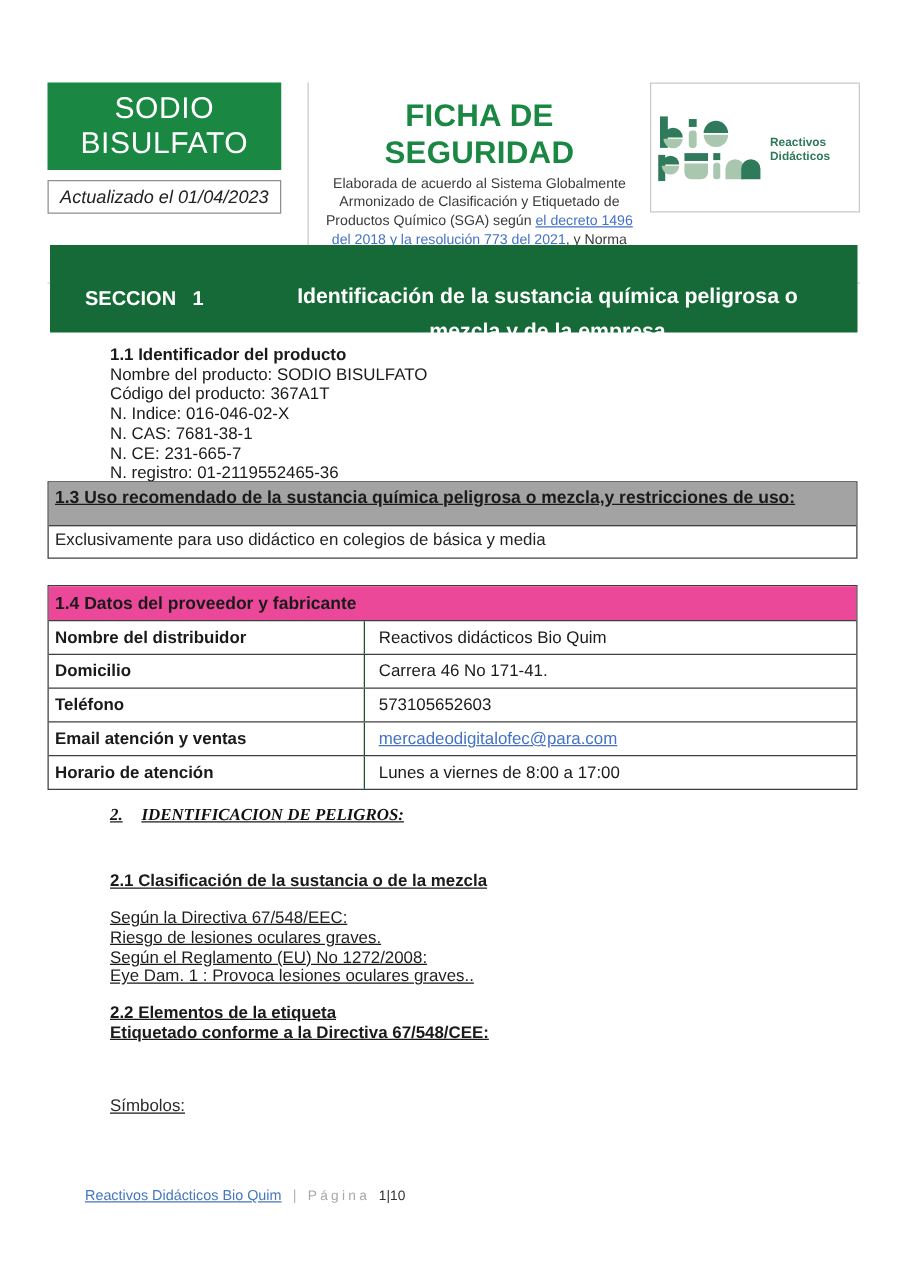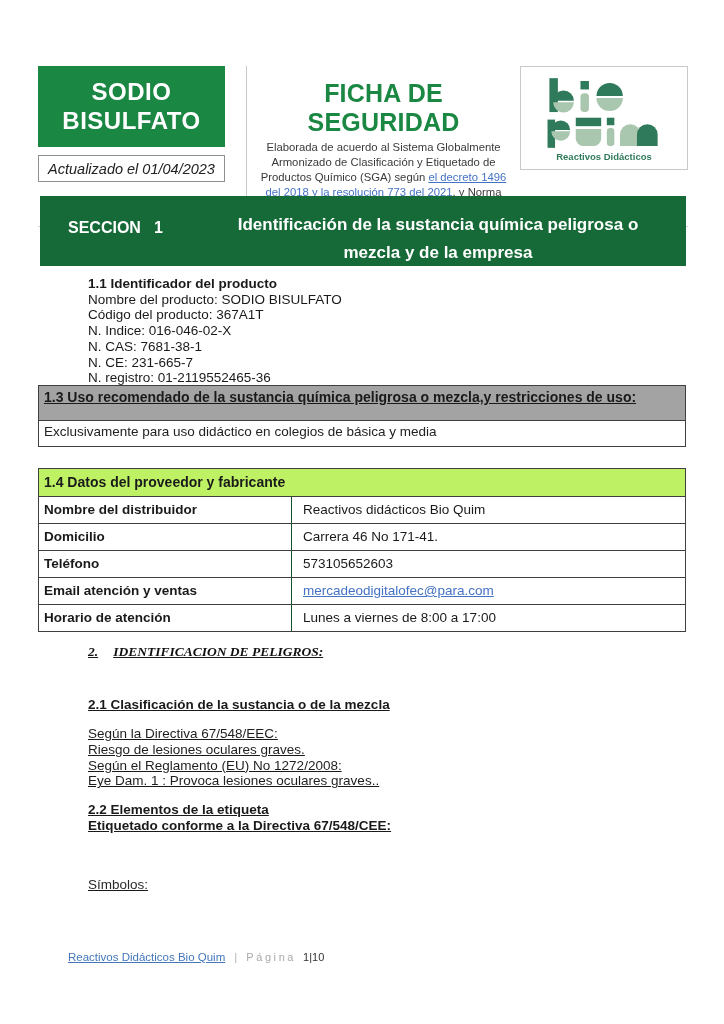--- a/index.html
+++ b/index.html
@@ -12,64 +12,64 @@
   .sheet { position:absolute; inset:0; background:#fff; }
 
   
   .header {
     position:absolute; left:38px; top:66px; width:650px;
     display:flex; align-items:stretch;
     border-bottom:1px solid #d2d2d2; padding-bottom:11px;
   }
   .h-left { width:209px; border-right:1px solid #c9c9c9; padding-right:21px; }
   .green-box {
-    height:81px; background:#1A8743; color:#fff;
+    height:70px; background:#1A8743; color:#fff;
     display:flex; flex-direction:column; justify-content:center; align-items:center;
-    font-weight:bold; font-size:24px; line-height:1.17; letter-spacing:.5px;
+    font-weight:normal; font-size:24px; line-height:1.17; letter-spacing:.5px;
   }
   .updated-box {
     margin-top:8px; height:27px; border:1px solid #8f8f8f;
     display:flex; align-items:center; justify-content:center;
     font-size:14.5px; color:#222;font-style:italic;
   }
   .h-center { flex:1; text-align:center; padding:0 12px; }
   .doc-title { color:#1A8743; font-weight:bold; font-size:25px; margin-top:13px; letter-spacing:.2px; }
   .subtitle { font-size:11.3px; line-height:1.33; color:#3a3a3a; margin-top:3px; }
   .subtitle a { color:#4472C4; text-decoration:underline; }
   .h-right {
     width:168px; height:104px; border:1px solid #c9c9c9;
-    display:flex; flex-direction:column; align-items:center; justify-content:center;
+    display:flex; flex-direction:row; align-items:center; justify-content:center;
     padding-top:2px;
   }
   .logo-tagline { font-size:9.5px; font-weight:bold; color:#2F7A5B; margin-top:1px; }
 
   
   .section-bar {
     position:absolute; left:40px; top:196px; width:646px; height:70px;
-    background:#166A38; color:#fff; display:flex; padding:15px 14px;
+    background:#166A38; color:#fff; display:flex; padding:27px 14px;
   }
   .bar-label { width:150px; font-size:16px; font-weight:bold; margin-top:8px; padding-left:14px; }
   .bar-label .num { margin-left:13px; }
   .bar-title { flex:1; font-size:17px; font-weight:bold; text-align:center; line-height:28px; padding:0 4px; }
 
   
   .block-11 { position:absolute; left:88px; top:276px; font-size:13.5px; line-height:15.7px; }
   .block-11 .b { font-weight:bold; }
 
   
   .table13 { position:absolute; left:38px; top:385px; width:648px; border:1px solid #3f3f3f; }
   .table13 .hdr {
     background:#a3a3a3; border-bottom:1px solid #3f3f3f;
     font-weight:bold; font-size:14px; padding:3px 6px 15px 5px;text-decoration:underline;
   }
   .table13 .bdy { font-size:13.5px; color:#222; padding:3px 6px 7px 5px; }
 
   
   .table14 { position:absolute; left:38px; top:468px; width:648px; border:1px solid #3f3f3f; font-size:13.5px; }
-  .t14-hdr { background:#bef264; font-weight:bold; font-size:14px; padding:5px 6px 6px 5px; }
+  .t14-hdr { background:#ec4899; font-weight:bold; font-size:14px; padding:5px 6px 6px 5px; }
   .t14-row { display:flex; border-top:1px solid #3f3f3f; }
   .t14-label { width:253px; border-right:1px solid #14532d; font-weight:bold; padding:5px 6px 6px 5px; }
   .t14-value { flex:1; padding:5px 6px 6px 11px; }
   .t14-value a { color:#4472C4; text-decoration:underline; }
 
   
   .block-2 { position:absolute; left:88px; top:644px; width:500px; font-size:13.5px;text-decoration:underline; }
   .h2-serif { font-family:"Liberation Serif", serif; font-style:italic; font-weight:bold; font-size:13.5px; color:#111; }
   .h2-serif .num { margin-right:15px; }
   .s21-title { font-weight:bold; margin-top:37px; }

